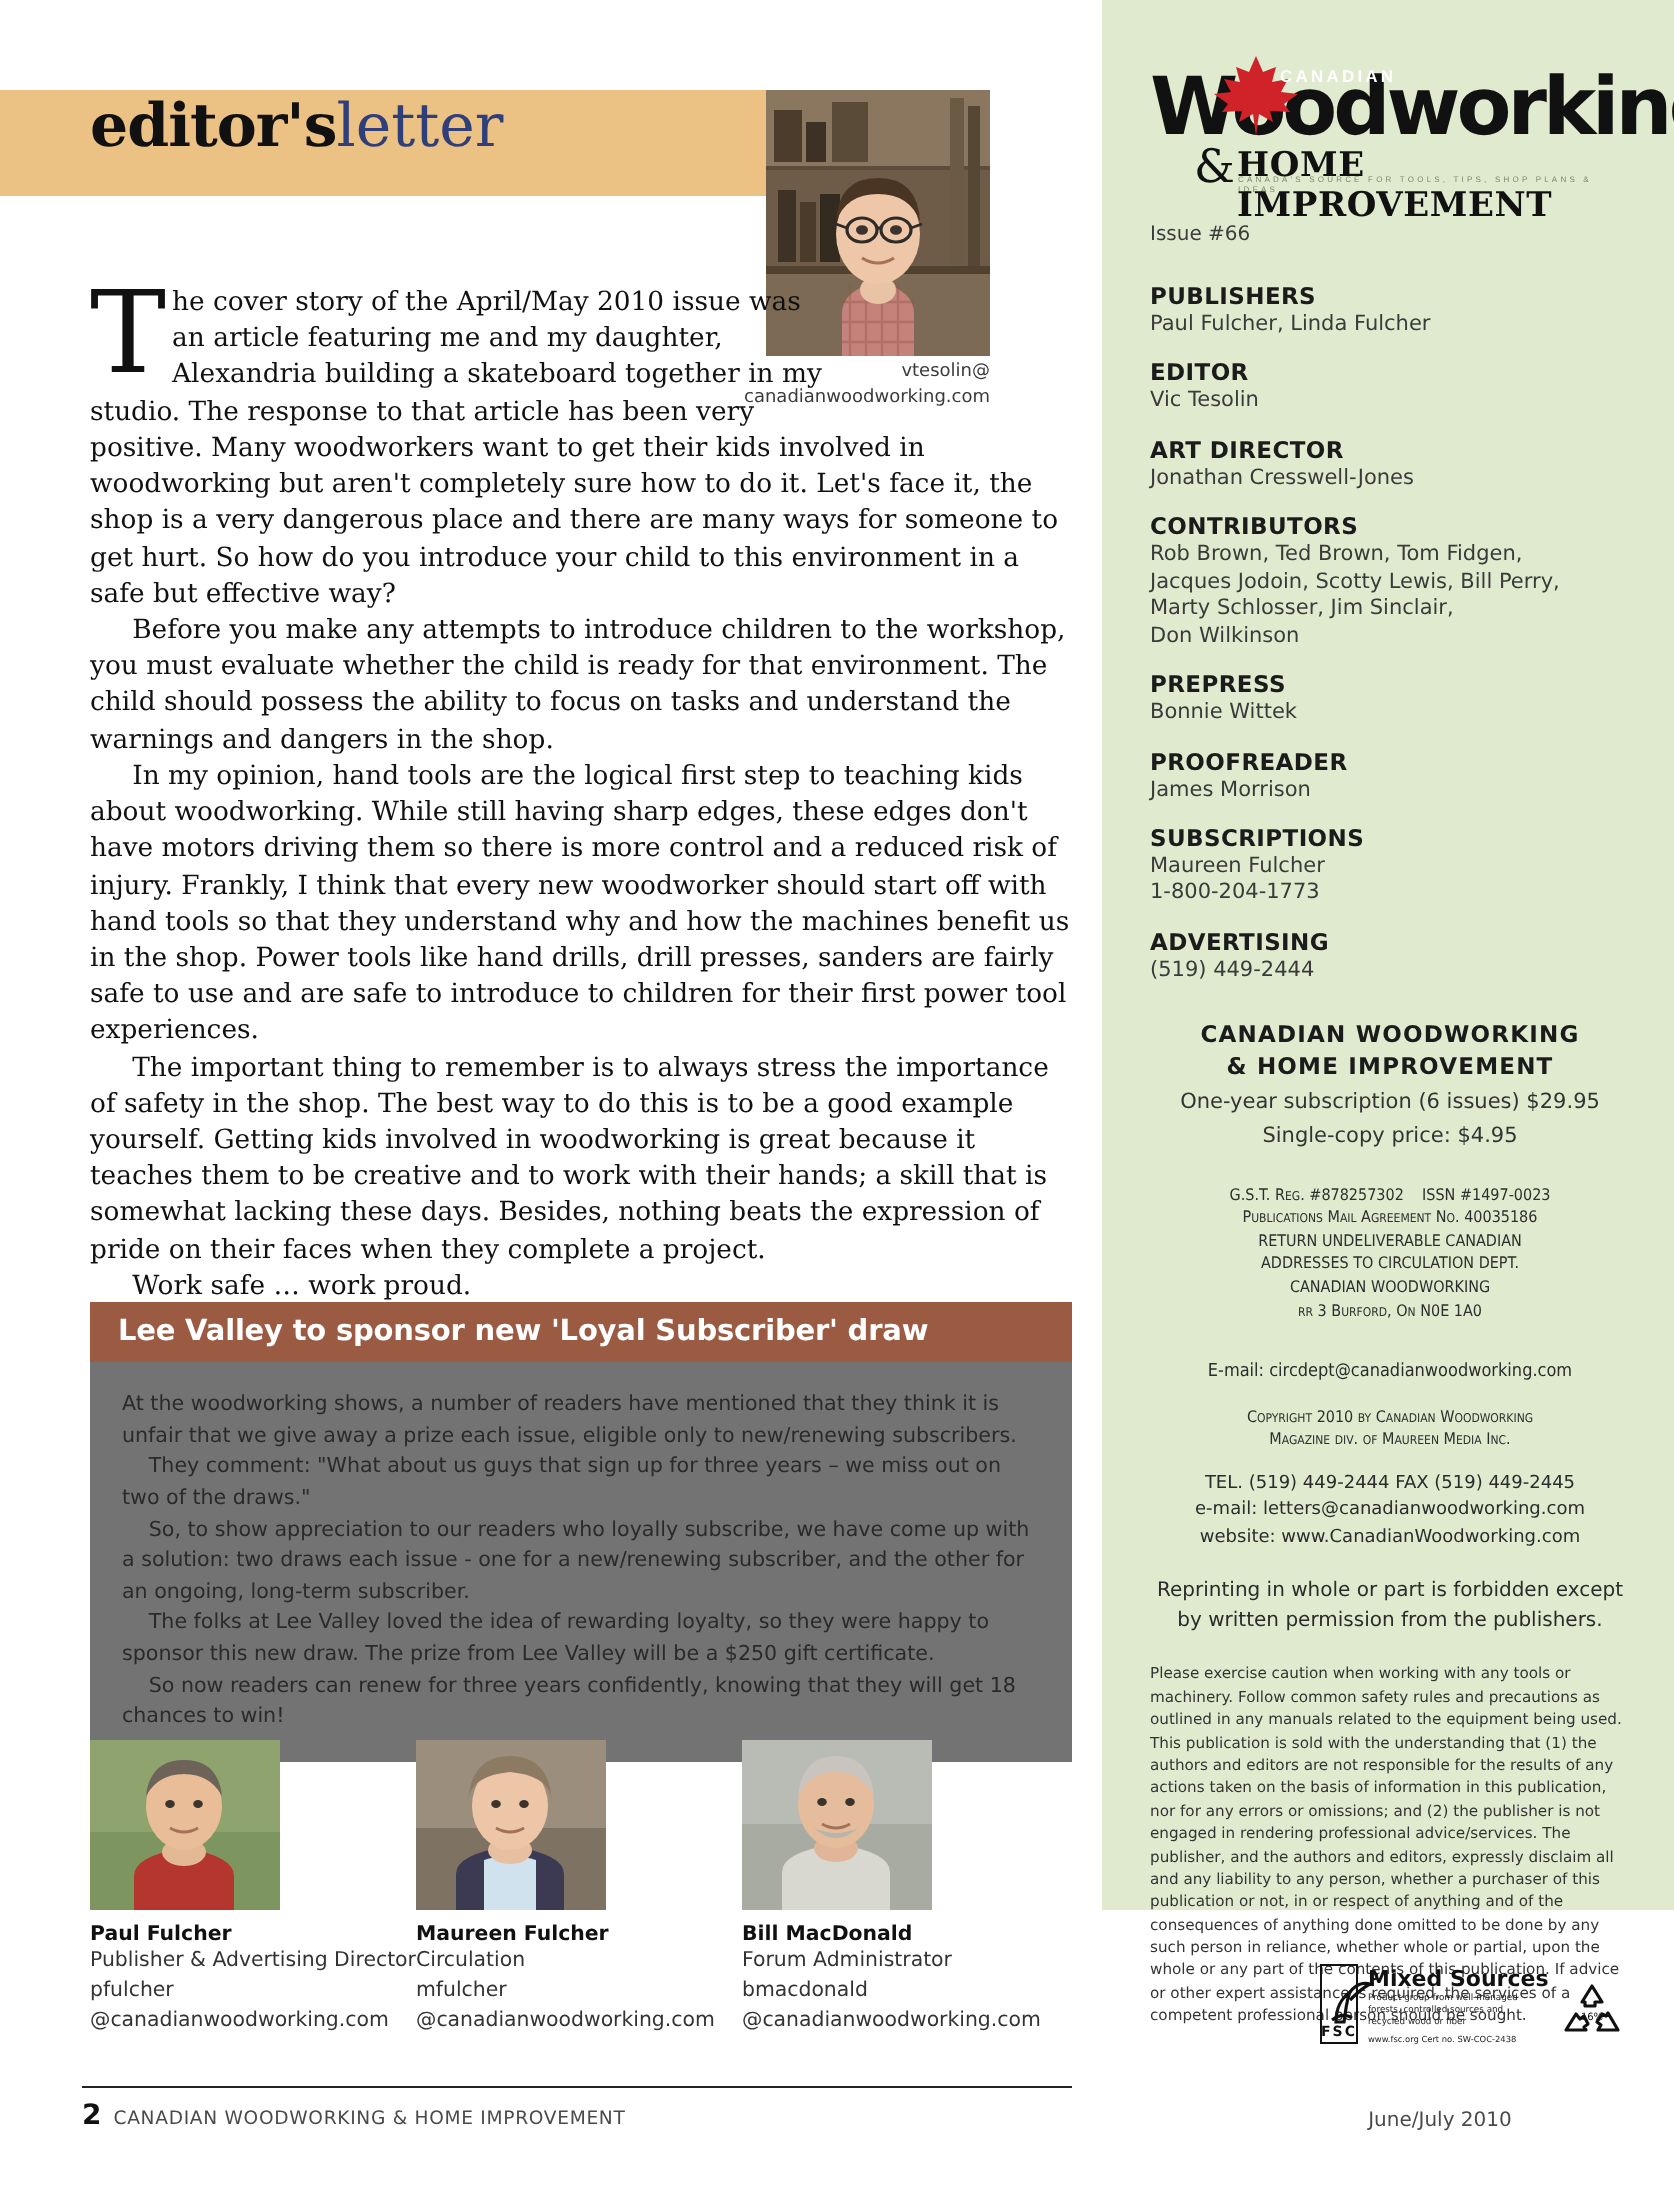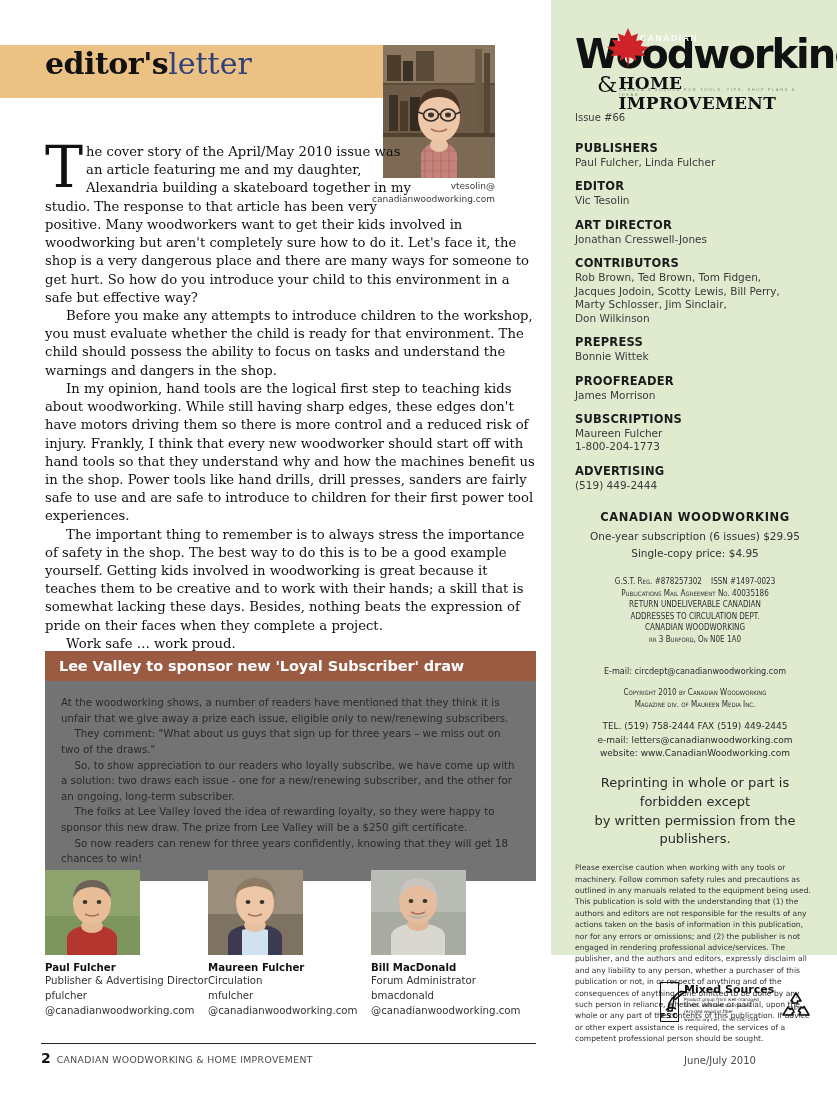--- a/index.html
+++ b/index.html
@@ -96,21 +96,21 @@
   .legal-gap { height: 9px; }
 
   .contact {
     text-align: center; margin-top: 10px;
     font-family: "DejaVu Sans", sans-serif;
     font-size: 9px; color: #2b2b2b; line-height: 1.5;
   }
   .reprint {
     text-align: center; margin-top: 13px;
     font-family: "DejaVu Sans", sans-serif;
-    font-size: 13px; color: #2b2b2b; line-height: 1.45;
+    font-size: 10px; color: #2b2b2b; line-height: 1.45;
   }
   .disclaimer {
     margin-top: 13px;
     font-family: "DejaVu Sans", sans-serif;
     font-size: 7.6px; color: #333; line-height: 1.5;
     text-align: left;
   }
 
   
   .fsc-wrap {
@@ -467,20 +467,21 @@
       <div class="cred-body">James Morrison</div>
       <div class="cred-head">SUBSCRIPTIONS</div>
       <div class="cred-body" style="white-space:pre-line">Maureen Fulcher
 1-800-204-1773</div>
       <div class="cred-head">ADVERTISING</div>
       <div class="cred-body">(519) 449-2444</div>
     </div>
 
     <div class="sub-block">
       <div class="sub-title">CANADIAN WOODWORKING</div>
+      <div class="sub-title">&amp; HOME IMPROVEMENT</div>
       <div class="sub-price">One-year subscription (6 issues) $29.95</div>
       <div class="sub-price">Single-copy price: $4.95</div>
     </div>
 
     <div class="legal">
       <div class="legal-row sc">
         <span>G.S.T. Reg. #878257302</span>&nbsp;&nbsp;&nbsp;&nbsp;<span>ISSN #1497-0023</span>
       </div>
       <div class="legal-row sc">Publications Mail Agreement No. 40035186</div>
       <div class="legal-row">RETURN UNDELIVERABLE CANADIAN</div>
@@ -488,21 +489,21 @@
       <div class="legal-row">CANADIAN WOODWORKING</div>
       <div class="legal-row sc">rr 3 Burford, On N0E 1A0</div>
       <div class="legal-gap"></div>
       <div class="contact">E-mail: circdept@canadianwoodworking.com</div>
       <div class="legal-gap"></div>
       <div class="legal-row sc">Copyright 2010 by Canadian Woodworking</div>
       <div class="legal-row sc">Magazine div. of Maureen Media Inc.</div>
     </div>
 
     <div class="contact">
-      <div>TEL. (519) 758-2444  FAX (519) 449-2445</div>
+      <div>TEL. (519) 449-2444  FAX (519) 449-2445</div>
       <div>e-mail: letters@canadianwoodworking.com</div>
       <div>website: www.CanadianWoodworking.com</div>
     </div>
 
     <div class="reprint">
       <div>Reprinting in whole or part is forbidden except</div>
       <div>by written permission from the publishers.</div>
     </div>
 
     <div class="disclaimer">Please exercise caution when working with any tools or machinery. Follow common safety rules and precautions as outlined in any manuals related to the equipment being used. This publication is sold with the understanding that (1) the authors and editors are not responsible for the results of any actions taken on the basis of  information in this publication, nor for any errors or omissions; and (2) the publisher is not engaged in rendering professional advice/services. The publisher, and the authors and editors, expressly disclaim all and any liability to any person, whether a purchaser of this publication or not, in or respect of anything and of the consequences of anything done omitted to be done by any such person in reliance, whether whole or partial, upon the whole or any part of the contents of this publication. If advice or other expert assistance is required, the services of a competent professional person should be sought.</div>

